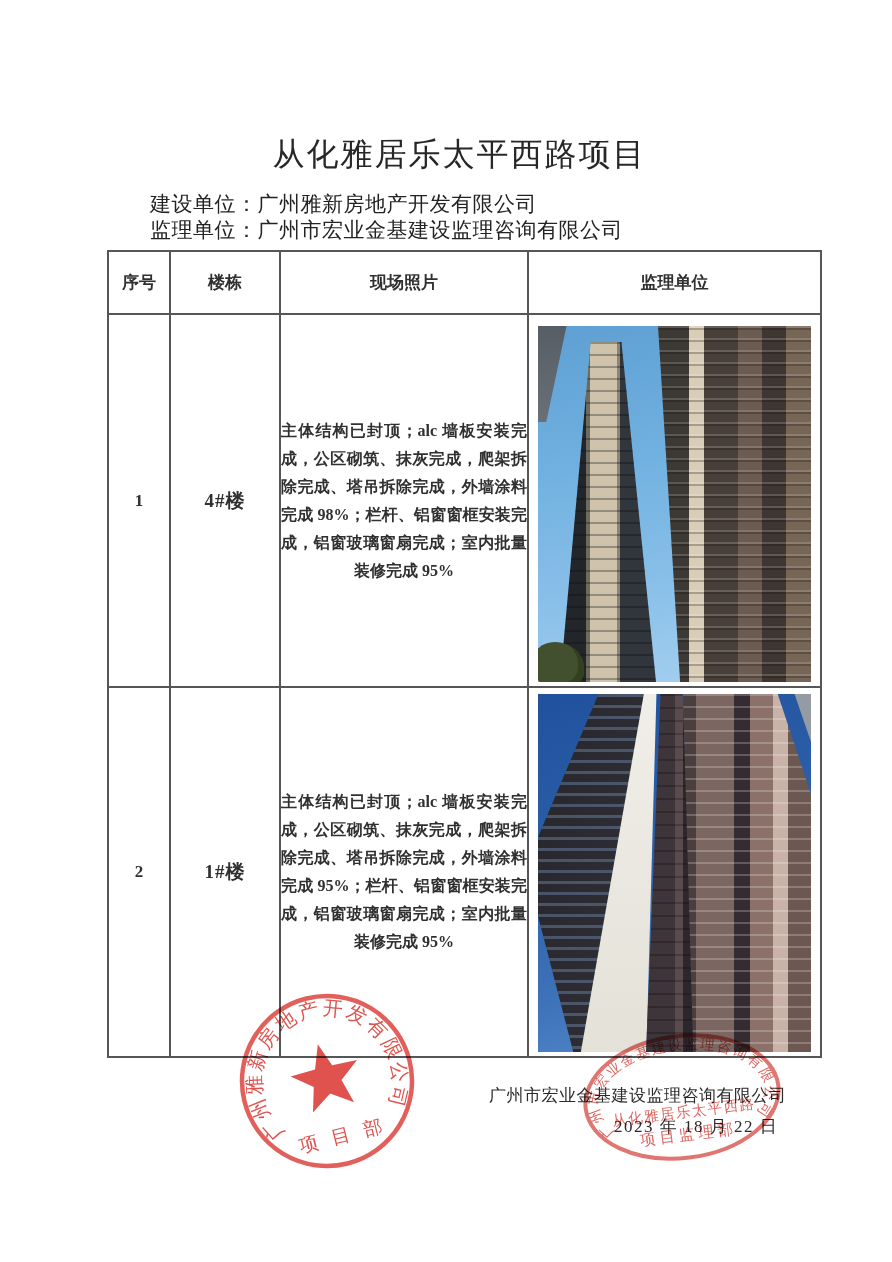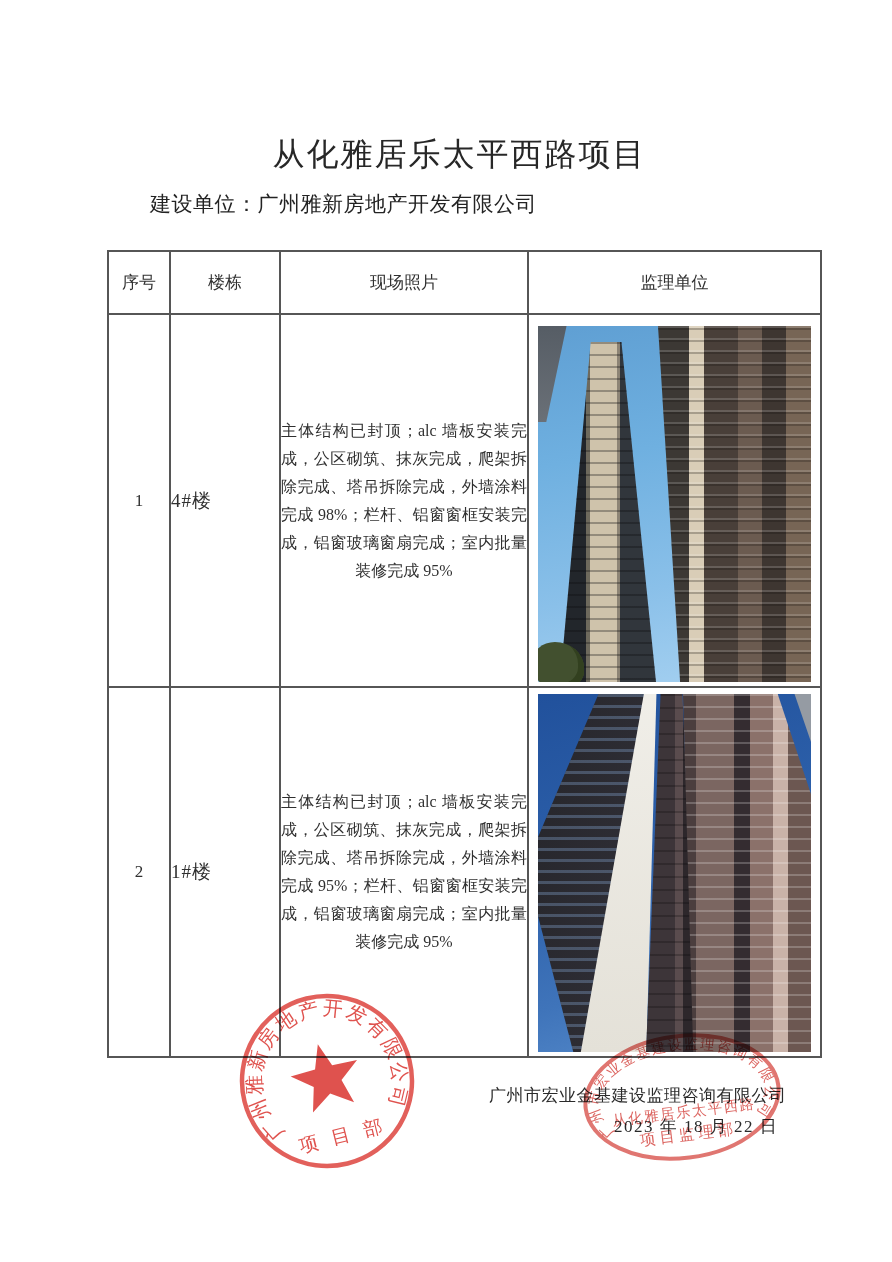--- a/index.html
+++ b/index.html
@@ -8,31 +8,31 @@
   .scan-edge{position:absolute;right:5px;top:0;width:2px;height:100%;background:#d8d8d8;}
 
   .doc-title{position:absolute;left:107px;top:133px;width:705px;text-align:center;
              font-size:32px;letter-spacing:2px;color:#272727;}
   .meta{position:absolute;left:150px;top:191px;font-size:21px;line-height:26px;color:#232323;}
   .meta-row{white-space:nowrap;letter-spacing:0.5px;}
 
   table.report{position:absolute;left:107px;top:250px;width:705px;border-collapse:collapse;
                table-layout:fixed;}
   table.report td,table.report th{border:2px solid #565656;padding:0;vertical-align:middle;
-               font-weight:normal;color:#303030;}
+               font-weight:bold;color:#303030;}
   tr.hdr{height:63px;}
   tr.r1{height:373px;}
   tr.r2{height:366px;}
   .c-no{width:60px;}
   .c-bld{width:108px;}
   .c-prog{width:246px;}
   .c-photo{width:291px;}
   th{font-size:17px;text-align:center;}
   td.no-cell{font-size:17px;text-align:center;}
-  td.bld-cell{font-size:19px;letter-spacing:1px;}
+  td.bld-cell{font-size:19px;text-align:center;letter-spacing:1px;}
   td.prog-cell{font-size:16px;line-height:28px;padding:0 9px;
                text-align:justify;text-align-last:center;text-justify:inter-ideograph;color:#333;}
   td.photo-cell{text-align:center;vertical-align:top;}
 
   
   .photo{position:relative;overflow:hidden;display:inline-block;}
   .photo1{width:273px;height:356px;margin-top:11px;
      background:linear-gradient(170deg,#5f9fd3 0%,#6fb0e0 35%,#8ac0e9 70%,#a6d1f1 100%);}
   .photo2{width:273px;height:358px;margin-top:6px;
      background:linear-gradient(163deg,#21519c 0%,#2c5fa9 40%,#3f74ba 72%,#5b90cf 100%);}
@@ -89,20 +89,21 @@
 <body>
 
 <div class="page">
 
   <div class="scan-edge"></div>
 
   <div class="doc-title">从化雅居乐太平西路项目</div>
 
   <div class="meta">
     <div class="meta-row"><span>建设单位：</span><span>广州雅新房地产开发有限公司</span></div>
+    <div class="meta-row"><span>监理单位：</span><span>广州市宏业金基建设监理咨询有限公司</span></div>
   </div>
 
   <table class="report">
     <tbody>
         <tr class="hdr">
       <th class="c-no">序号</th>
       <th class="c-bld">楼栋</th>
       <th class="c-prog">现场照片</th>
       <th class="c-photo">监理单位</th>
     </tr>

